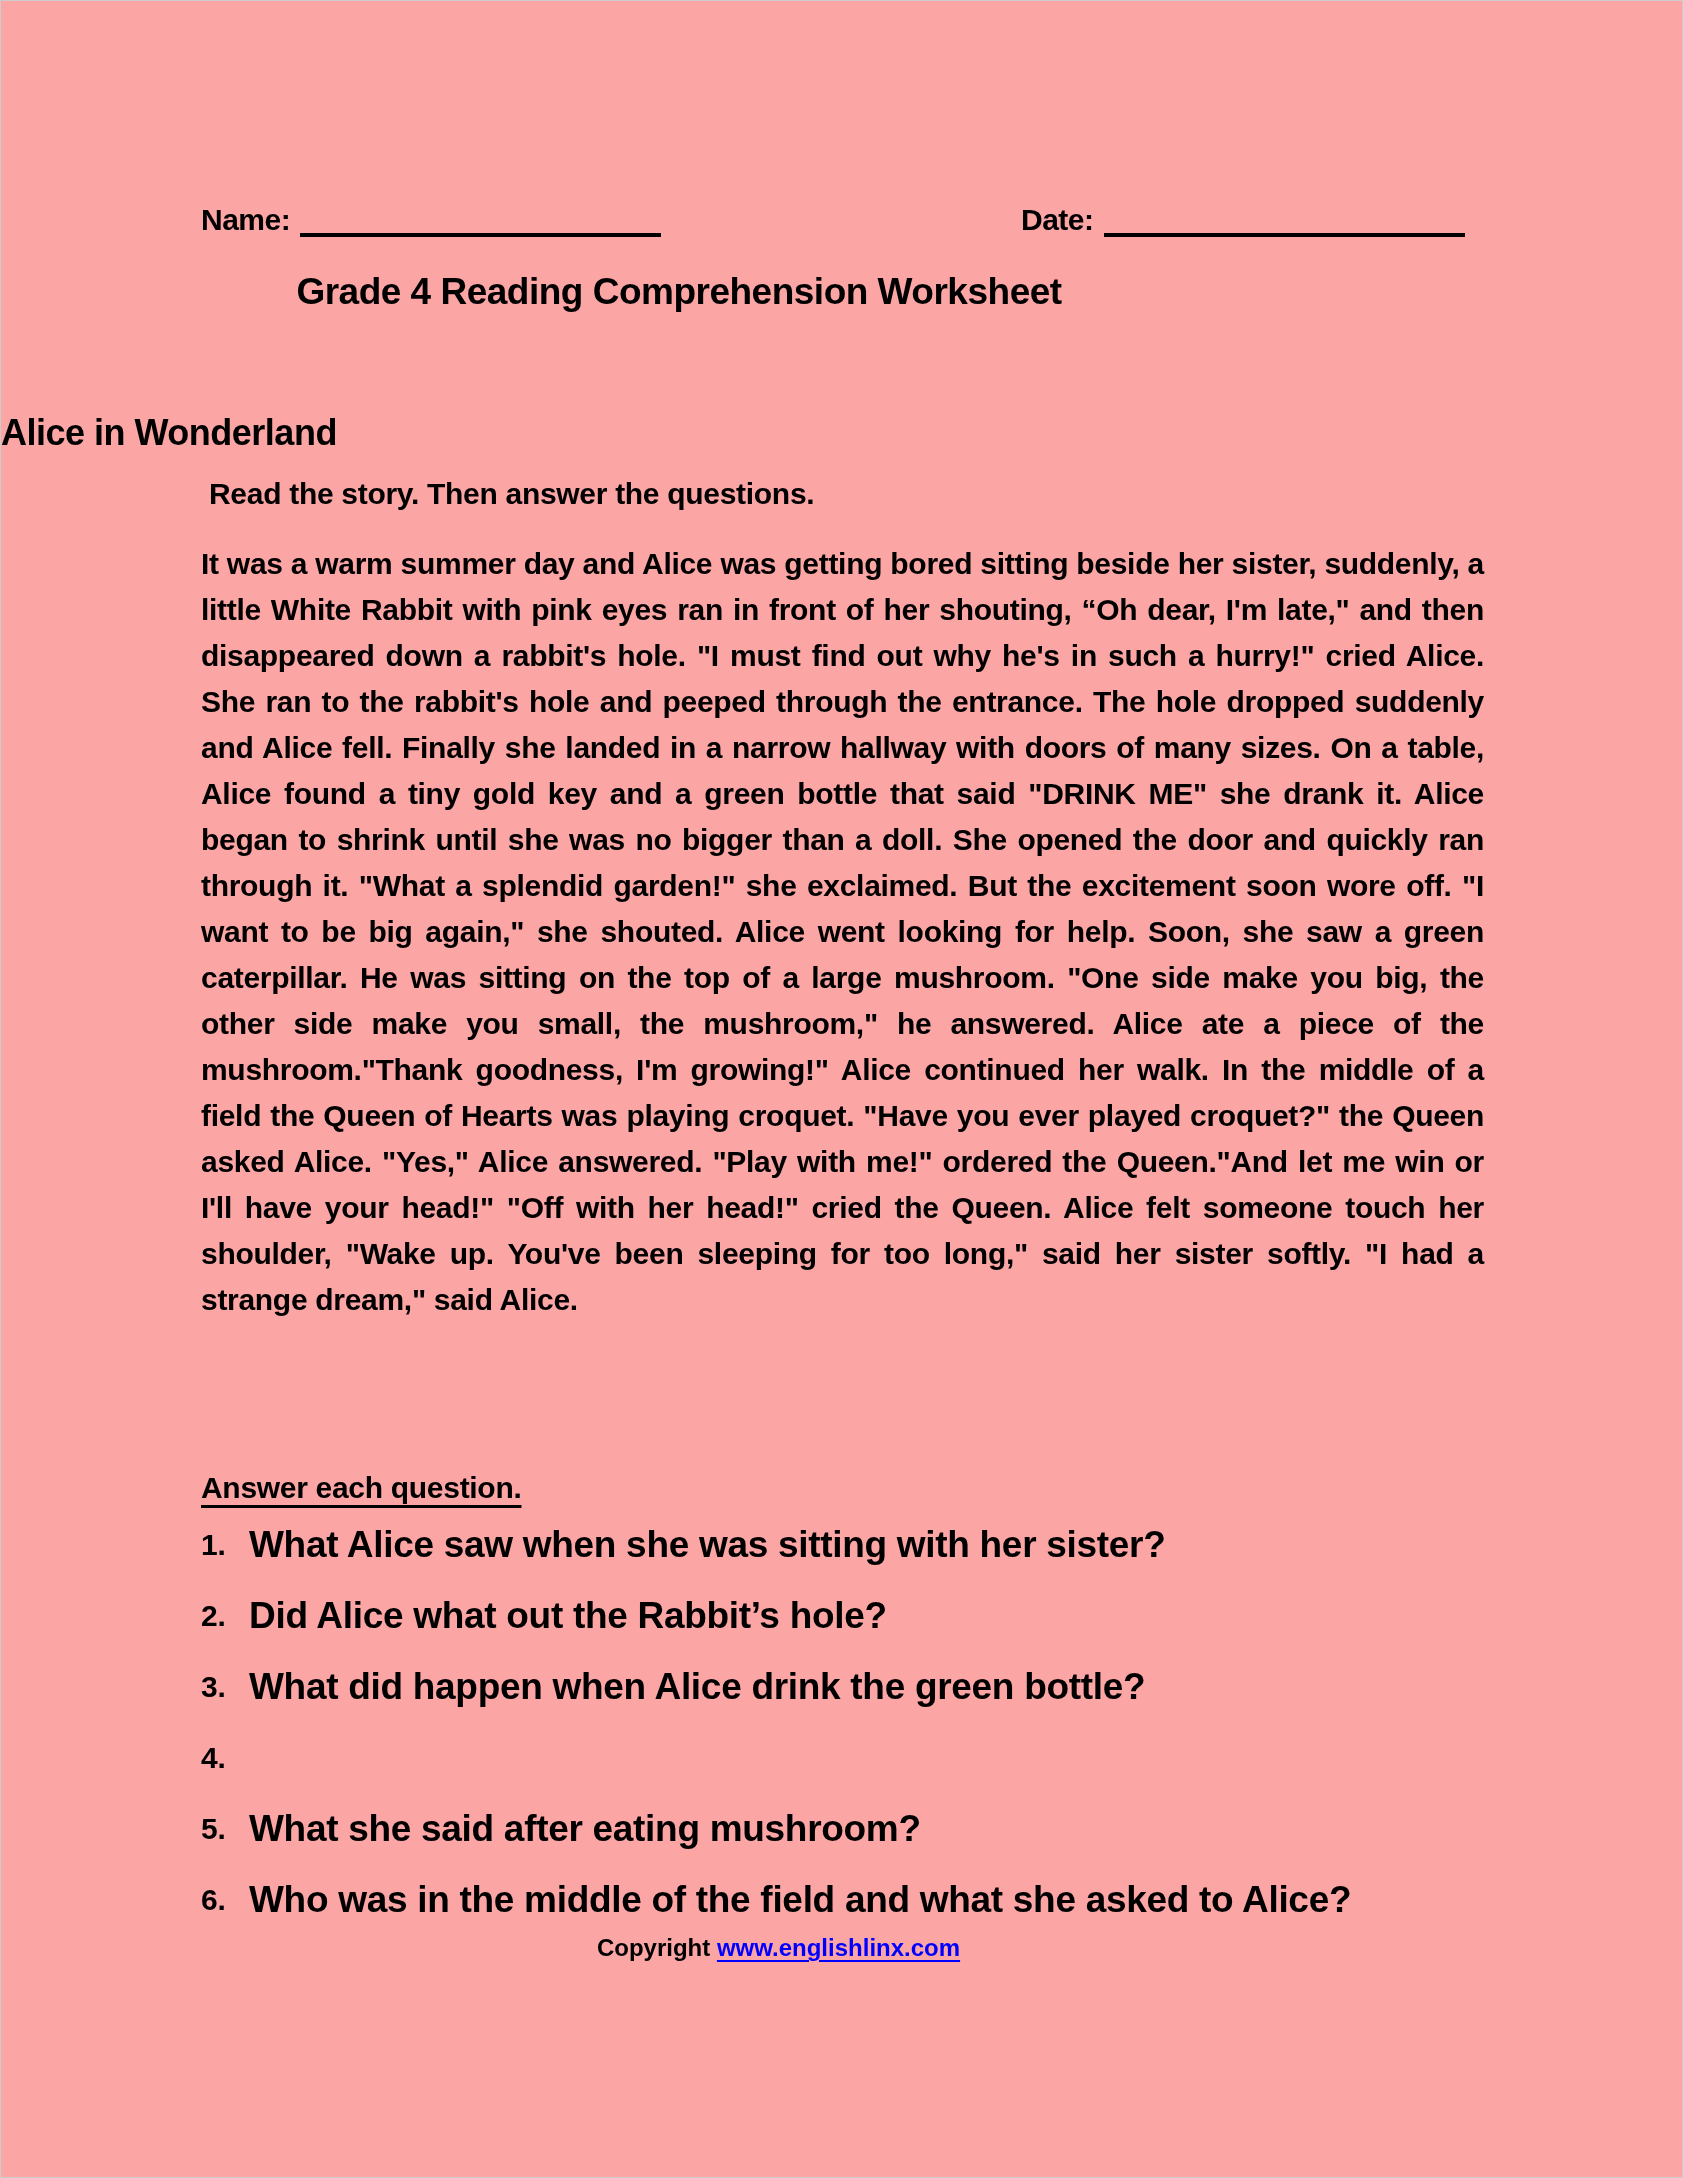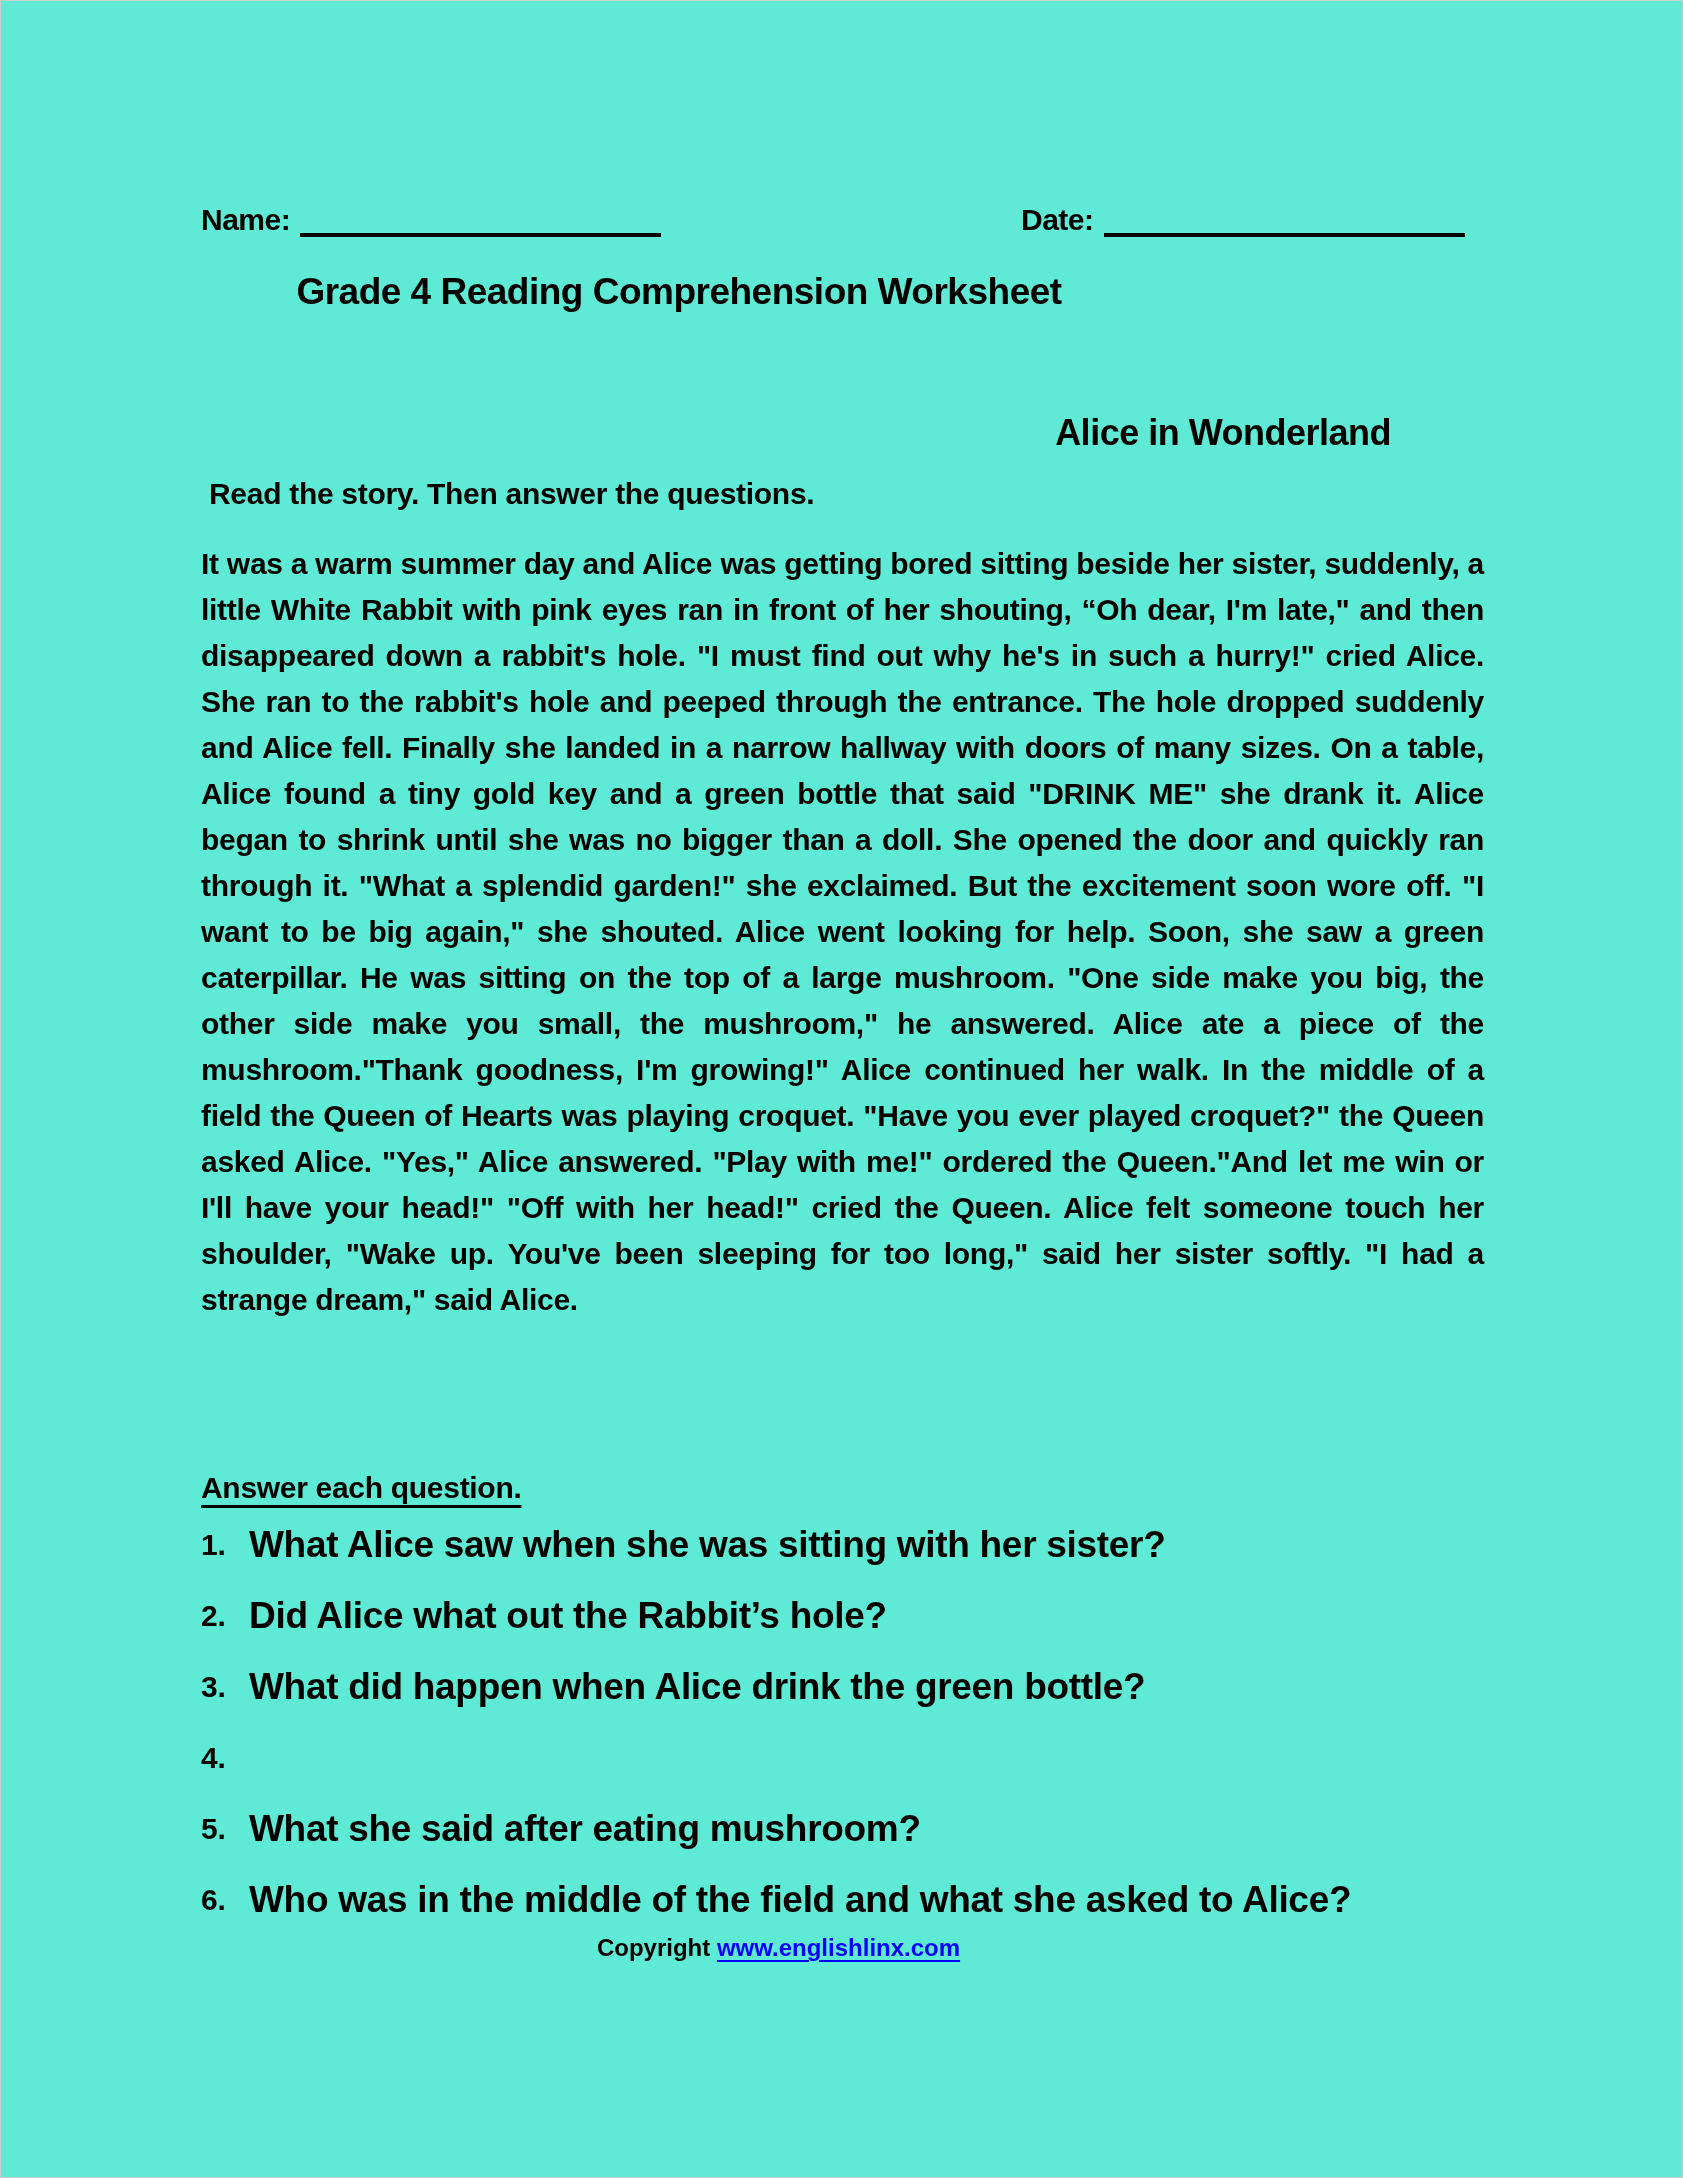--- a/index.html
+++ b/index.html
@@ -1,21 +1,21 @@
 <!DOCTYPE html>
 <html><head>
 <meta charset="utf-8">
 <style>
   * { margin: 0; padding: 0; box-sizing: border-box; }
   html, body { background: #ffffff; }
   .page {
     position: relative;
     width: 1683px;
     height: 2178px;
-    background: #5eead4;
+    background: #fca5a5;
     border: 1px solid #cccccc;
     font-family: "Liberation Sans", sans-serif;
     font-weight: bold;
     color: #000000;
     overflow: hidden;
   }
 
   
   .field { position: absolute; display: flex; align-items: flex-end; }
   .field .label { font-size: 30px; line-height: 34px; letter-spacing: -0.5px; }
@@ -28,21 +28,21 @@
   }
   .name-field { left: 200px; top: 202px; }
   .date-field { left: 1020px; top: 202px; }
 
   .title {
     position: absolute; top: 269px; left: 0; width: 1356px;
     text-align: center; font-size: 37px; line-height: 44px; letter-spacing: -0.5px;
   }
   .subtitle {
     position: absolute; top: 410px; left: 0; width: 1390px;
-    text-align: right; font-size: 36px; line-height: 44px; letter-spacing: -0.5px;
+    text-align: left; font-size: 36px; line-height: 44px; letter-spacing: -0.5px;
   }
 
   .instructions {
     position: absolute; left: 208px; top: 470px;
     font-size: 30px; line-height: 46px; letter-spacing: -0.3px;
   }
   .story {
     position: absolute; left: 200px; top: 516px; width: 1283px;
     font-size: 30px; line-height: 46px; letter-spacing: -0.3px;
     text-align: justify;

